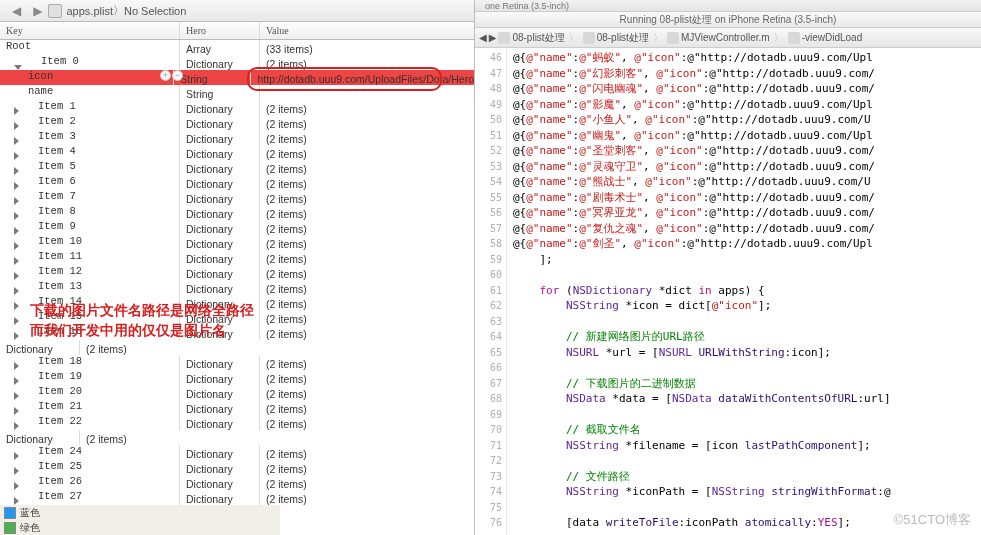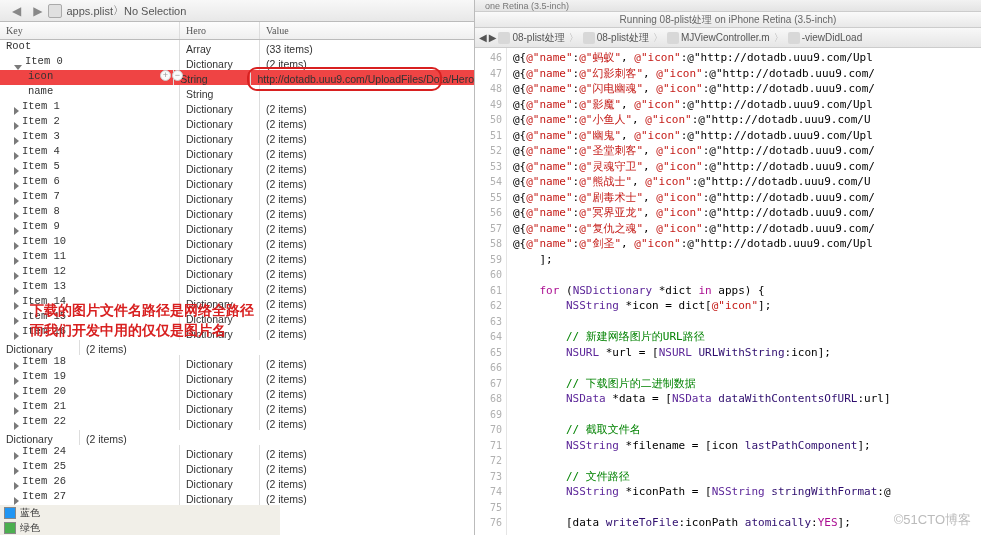--- a/index.html
+++ b/index.html
@@ -12,21 +12,21 @@
 .plist-header { height: 18px; background: linear-gradient(#fdfdfd,#efefef); border-bottom: 1px solid #bbb; display: flex; font-size: 10px; color: #555; font-family: Liberation Serif, serif; }
 .col-key { width: 180px; padding-left: 6px; border-right: 1px solid #ddd; line-height: 18px; }
 .col-type { width: 80px; padding-left: 6px; border-right: 1px solid #ddd; line-height: 18px; }
 .col-value { flex: 1; padding-left: 6px; line-height: 18px; position: relative; }
 .plist-body { flex: 1; overflow: hidden; position: relative; }
 .plist-row { height: 15px; display: flex; font-size: 10.5px; color: #333; }
 .plist-row .col-key { display: flex; align-items: flex-end; font-family: Liberation Mono, monospace; }
 .tri { display: inline-block; width: 0; height: 0; margin-right: 3px; }
 .tri-r { border-top: 4px solid transparent; border-bottom: 4px solid transparent; border-left: 5px solid #7a7a7a; }
 .tri-d { border-left: 4px solid transparent; border-right: 4px solid transparent; border-top: 5px solid #7a7a7a; }
-.indent1 { padding-left: 14px !important; }
+.indent1 { padding-left: 14px !important; gap: 16px; }
 .indent2 { padding-left: 28px !important; }
 .row-sel { background: #ef4444; }
 .mini-btns { position: absolute; left: 160px; top: 0; font-size: 10px; color: #999; display: flex; gap: 1px; }
 .mini-btns span { border: 1px solid #ccc; border-radius: 50%; width: 11px; height: 11px; line-height: 9px; text-align: center; background: #fafafa; font-size: 9px; }
 .url-highlight { position: absolute; border: 2.5px solid #d82020; border-radius: 10px; pointer-events: none; }
 .red-note { position: absolute; color: #d82020; font-size: 14px; font-weight: bold; line-height: 20px; font-family: "SimSun","Microsoft YaHei",sans-serif; }
 .bottom-swatch { position: absolute; bottom: 0; left: 0; width: 280px; }
 .swatch-row { height: 15px; width: 100%; background: #f1efe8; display: flex; align-items: center; padding-left: 4px; font-size: 10px; color: #333; }
 .swatch-row .sq { width: 12px; height: 12px; margin-right: 4px; border: 1px solid #888; }
 .right-panel { flex: 1; display: flex; flex-direction: column; position: relative; }

